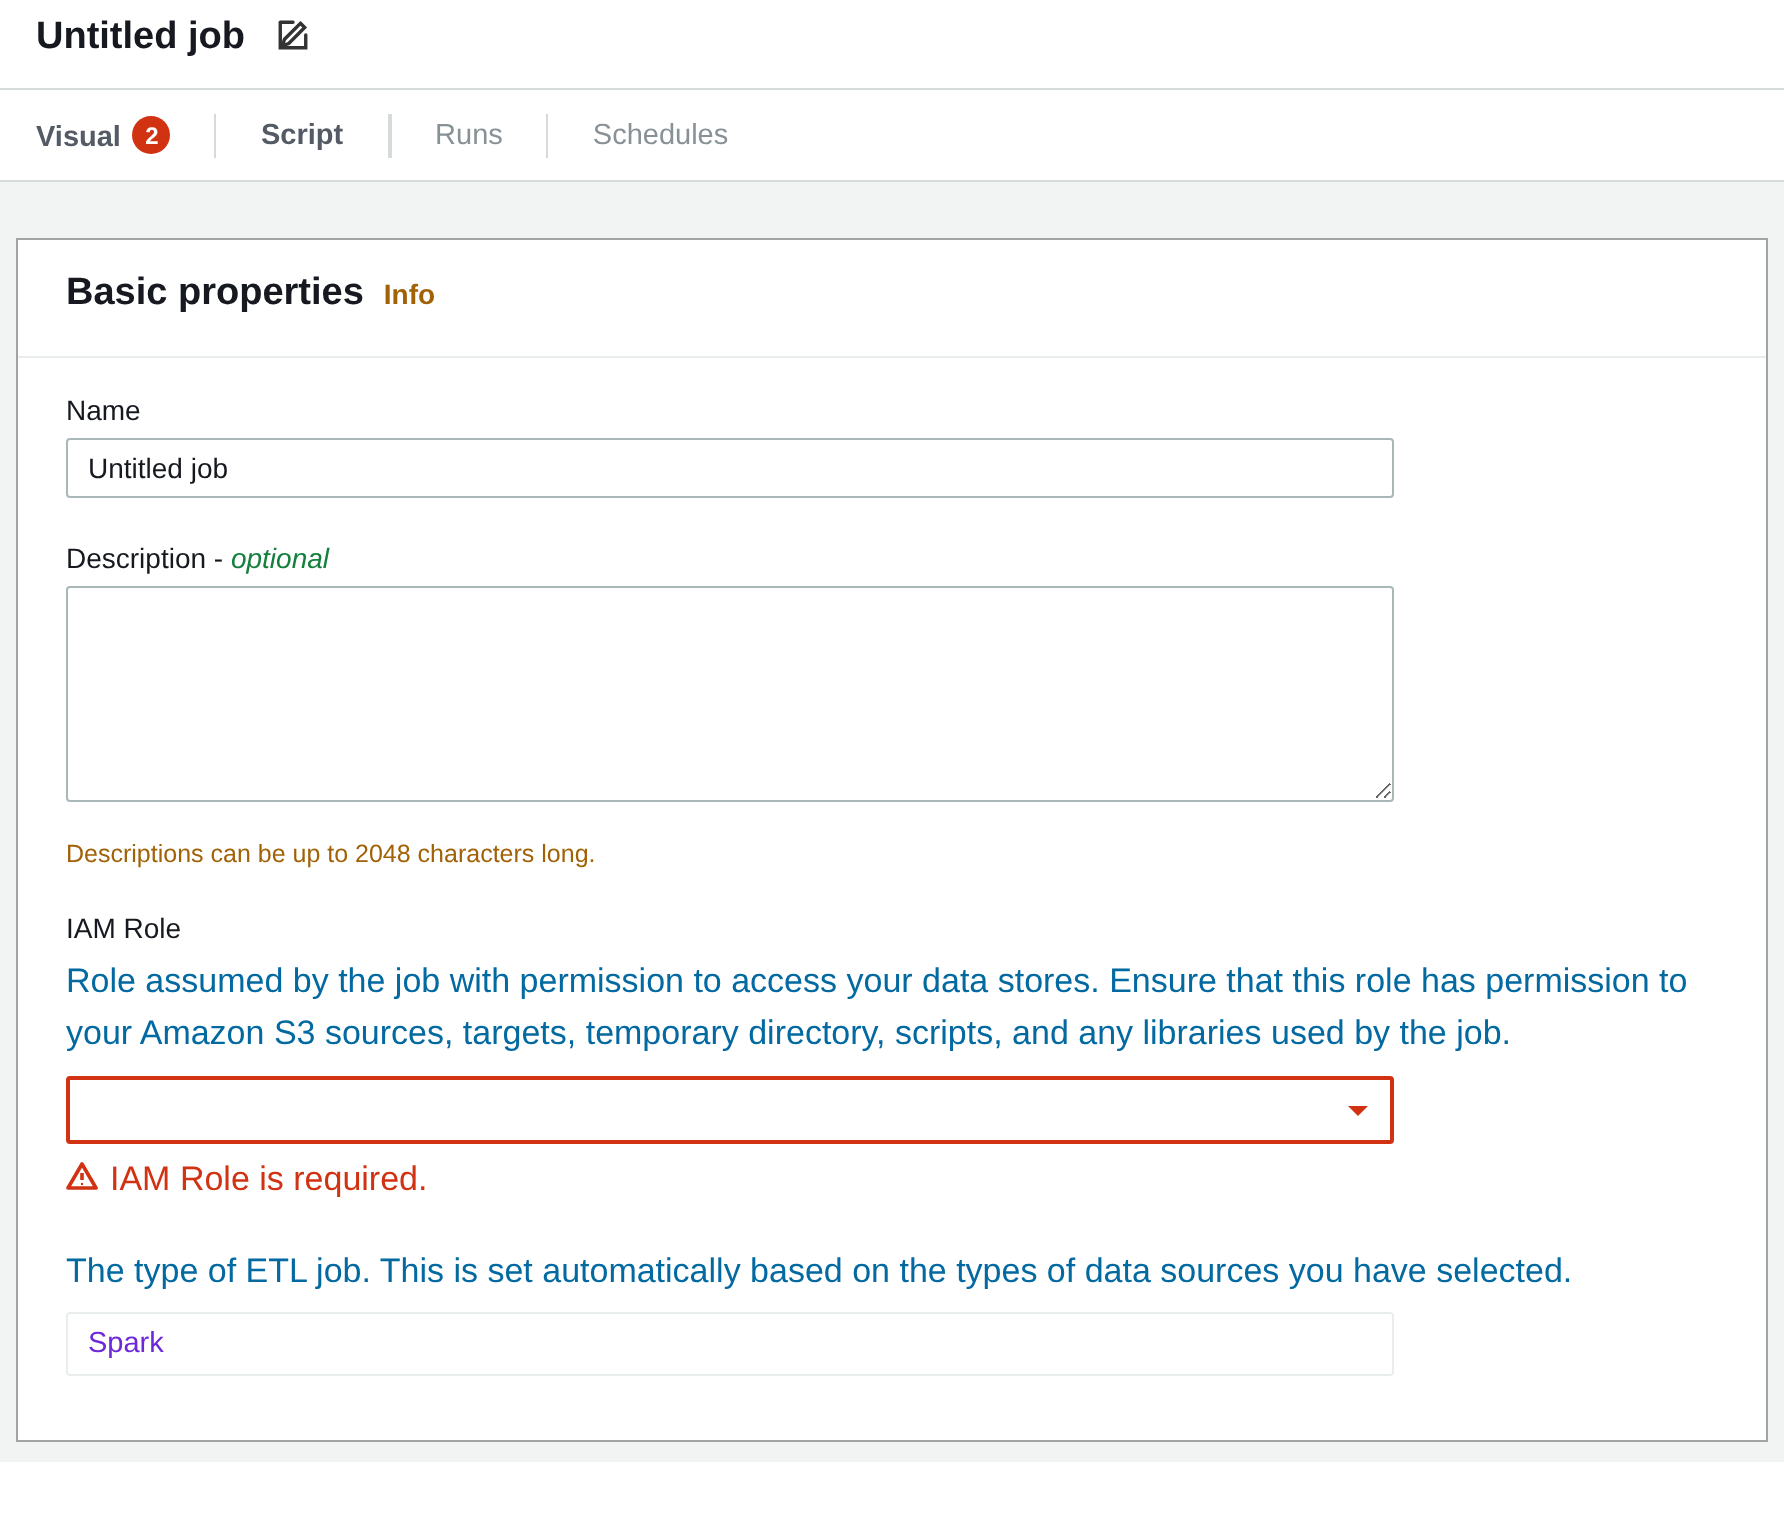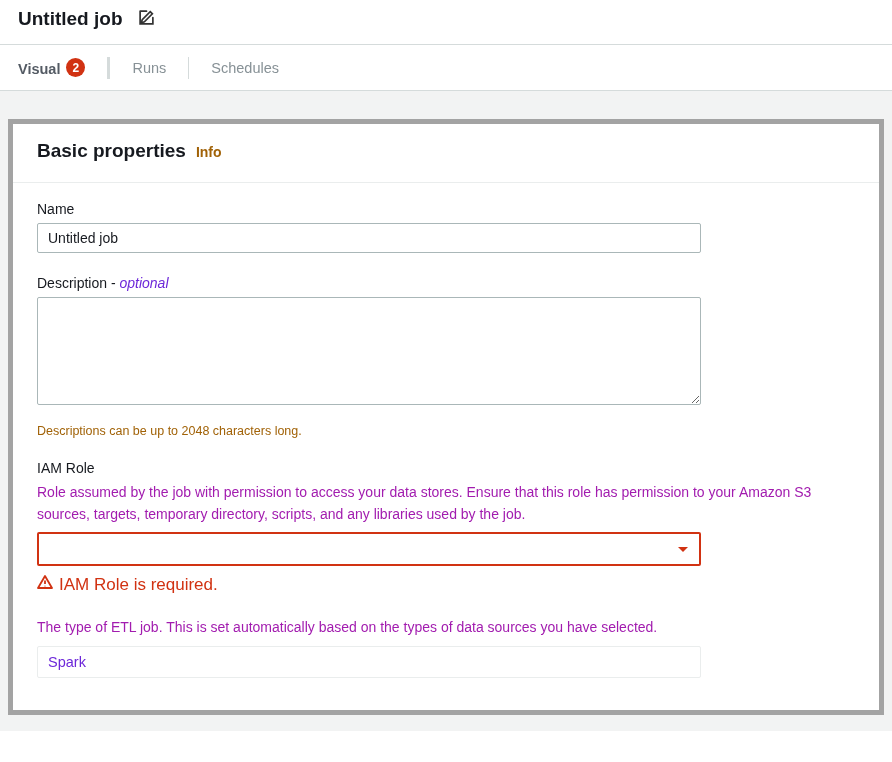--- a/index.html
+++ b/index.html
@@ -89,21 +89,21 @@
       font-weight: 700;
       padding: 0 4px;
     }
     .content-area {
       background: #f2f3f3;
       padding: 28px 8px 0 8px;
       min-height: 640px;
     }
     .panel {
       background: #fff;
-      border: 5px solid #a3a3a3;
+      border: 1px solid #a3a3a3;
       max-width: 100%;
     }
     .panel-header {
       padding: 16px 24px 20px 24px;
       border-bottom: 1px solid #eaeded;
       display: flex;
       align-items: baseline;
       gap: 10px;
     }
     .panel-title {
@@ -123,21 +123,21 @@
       margin-bottom: 22px;
     }
     .field-label {
       font-size: 14px;
       color: #16191f;
       margin-bottom: 6px;
       font-weight: 400;
     }
     .field-label .optional {
       font-style: italic;
-      color: #6d28d9;
+      color: #15803d;
     }
     .text-input {
       width: 664px;
       max-width: 100%;
       padding: 6px 10px;
       font-size: 14px;
       border: 1px solid #aab7b8;
       border-radius: 2px;
       background: #fff;
       color: #16191f;
@@ -197,22 +197,22 @@
       width: 664px;
       max-width: 100%;
       padding: 7px 10px;
       font-size: 14.5px;
       border: 1px solid #eaeded;
       border-radius: 2px;
       background: #fff;
       color: #6d28d9;
     }
     .iam-field-description {
-      font-size: 14px;
-      color: #a21caf;
+      font-size: 17px;
+      color: #0369a1;
       margin-top: 2px;
       margin-bottom: 7px;
       line-height: 1.55;
     }
   </style>
 </head>
 <body>
 
 <div class="page-header">
   <h1 class="page-title">Untitled job</h1>
@@ -226,20 +226,23 @@
   </button>
 </div>
 
 <div class="tabs-container">
   <div class="tabs-inner">
     <div class="tab">
       <span>Visual</span>
       <span class="badge">2</span>
     </div>
     <div class="tab-divider"></div>
+    <div class="tab">
+      <span>Script</span>
+    </div>
     <div class="tab-divider"></div>
     <div class="tab-divider"></div>
     <div class="tab disabled">
       <span>Runs</span>
     </div>
     <div class="tab-divider"></div>
     <div class="tab disabled">
       <span>Schedules</span>
     </div>
   </div>

